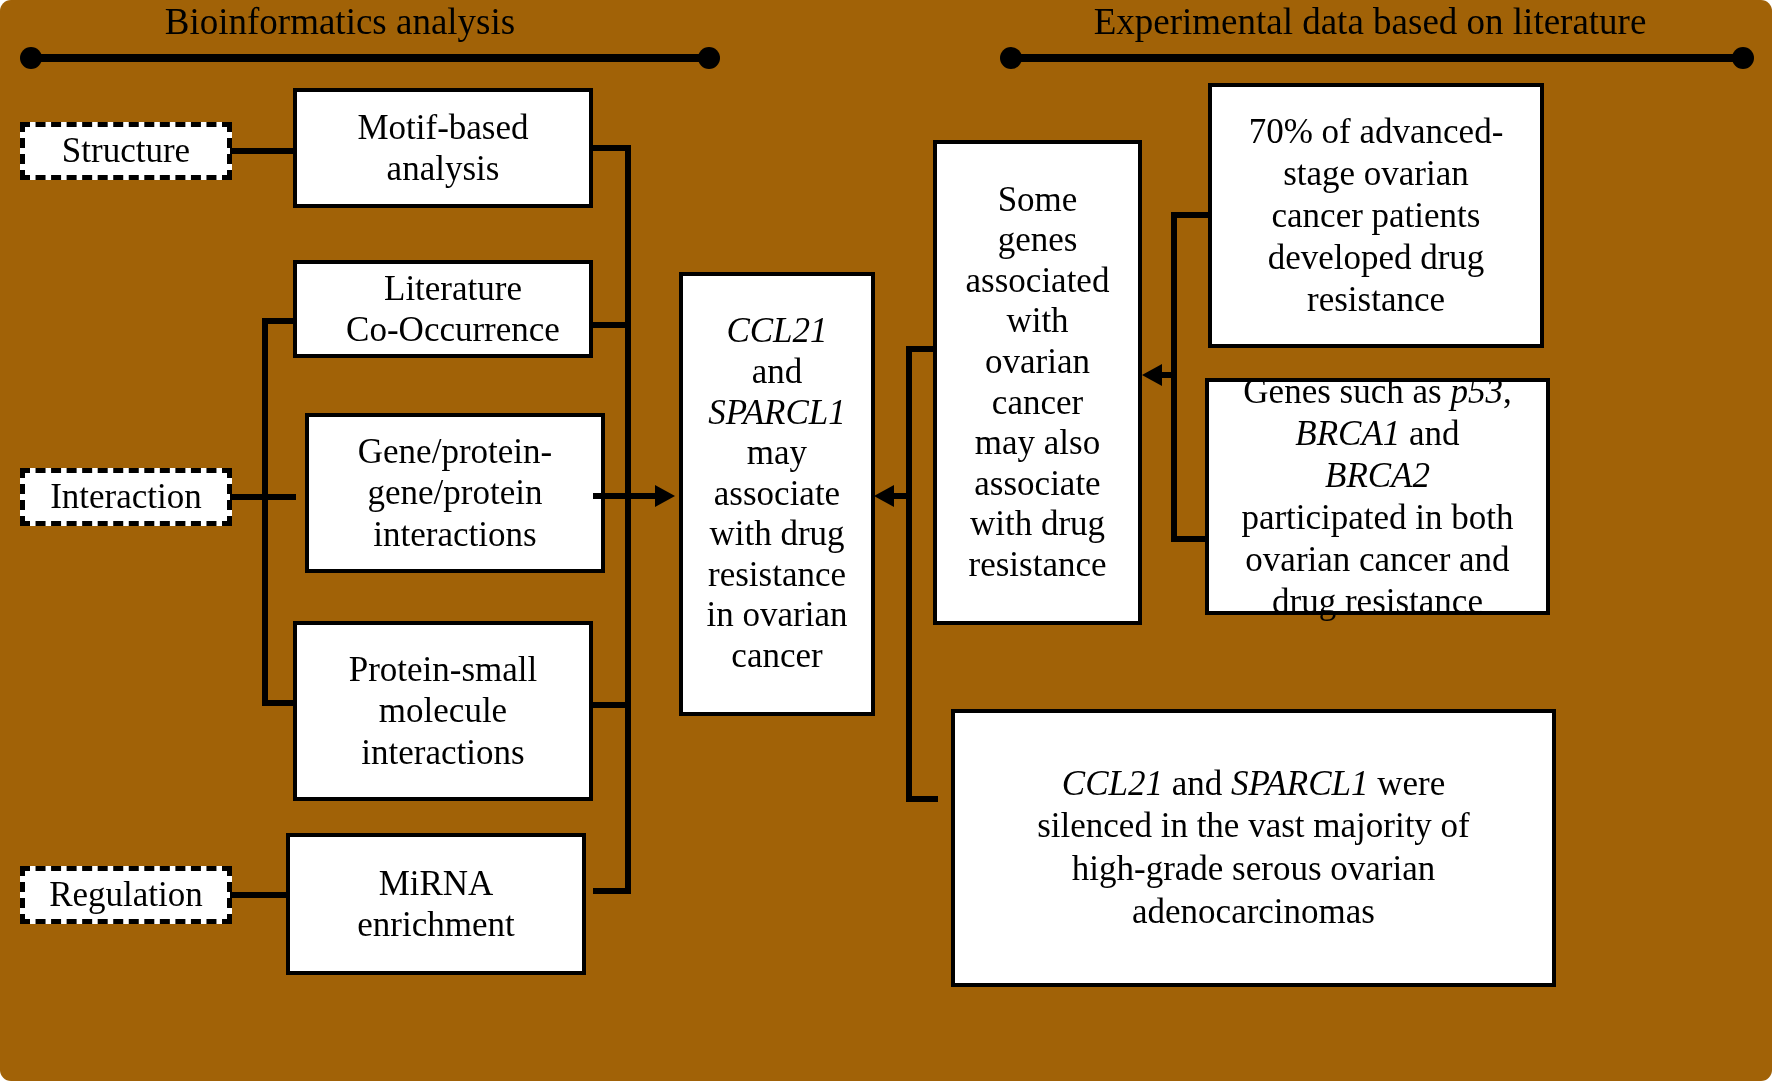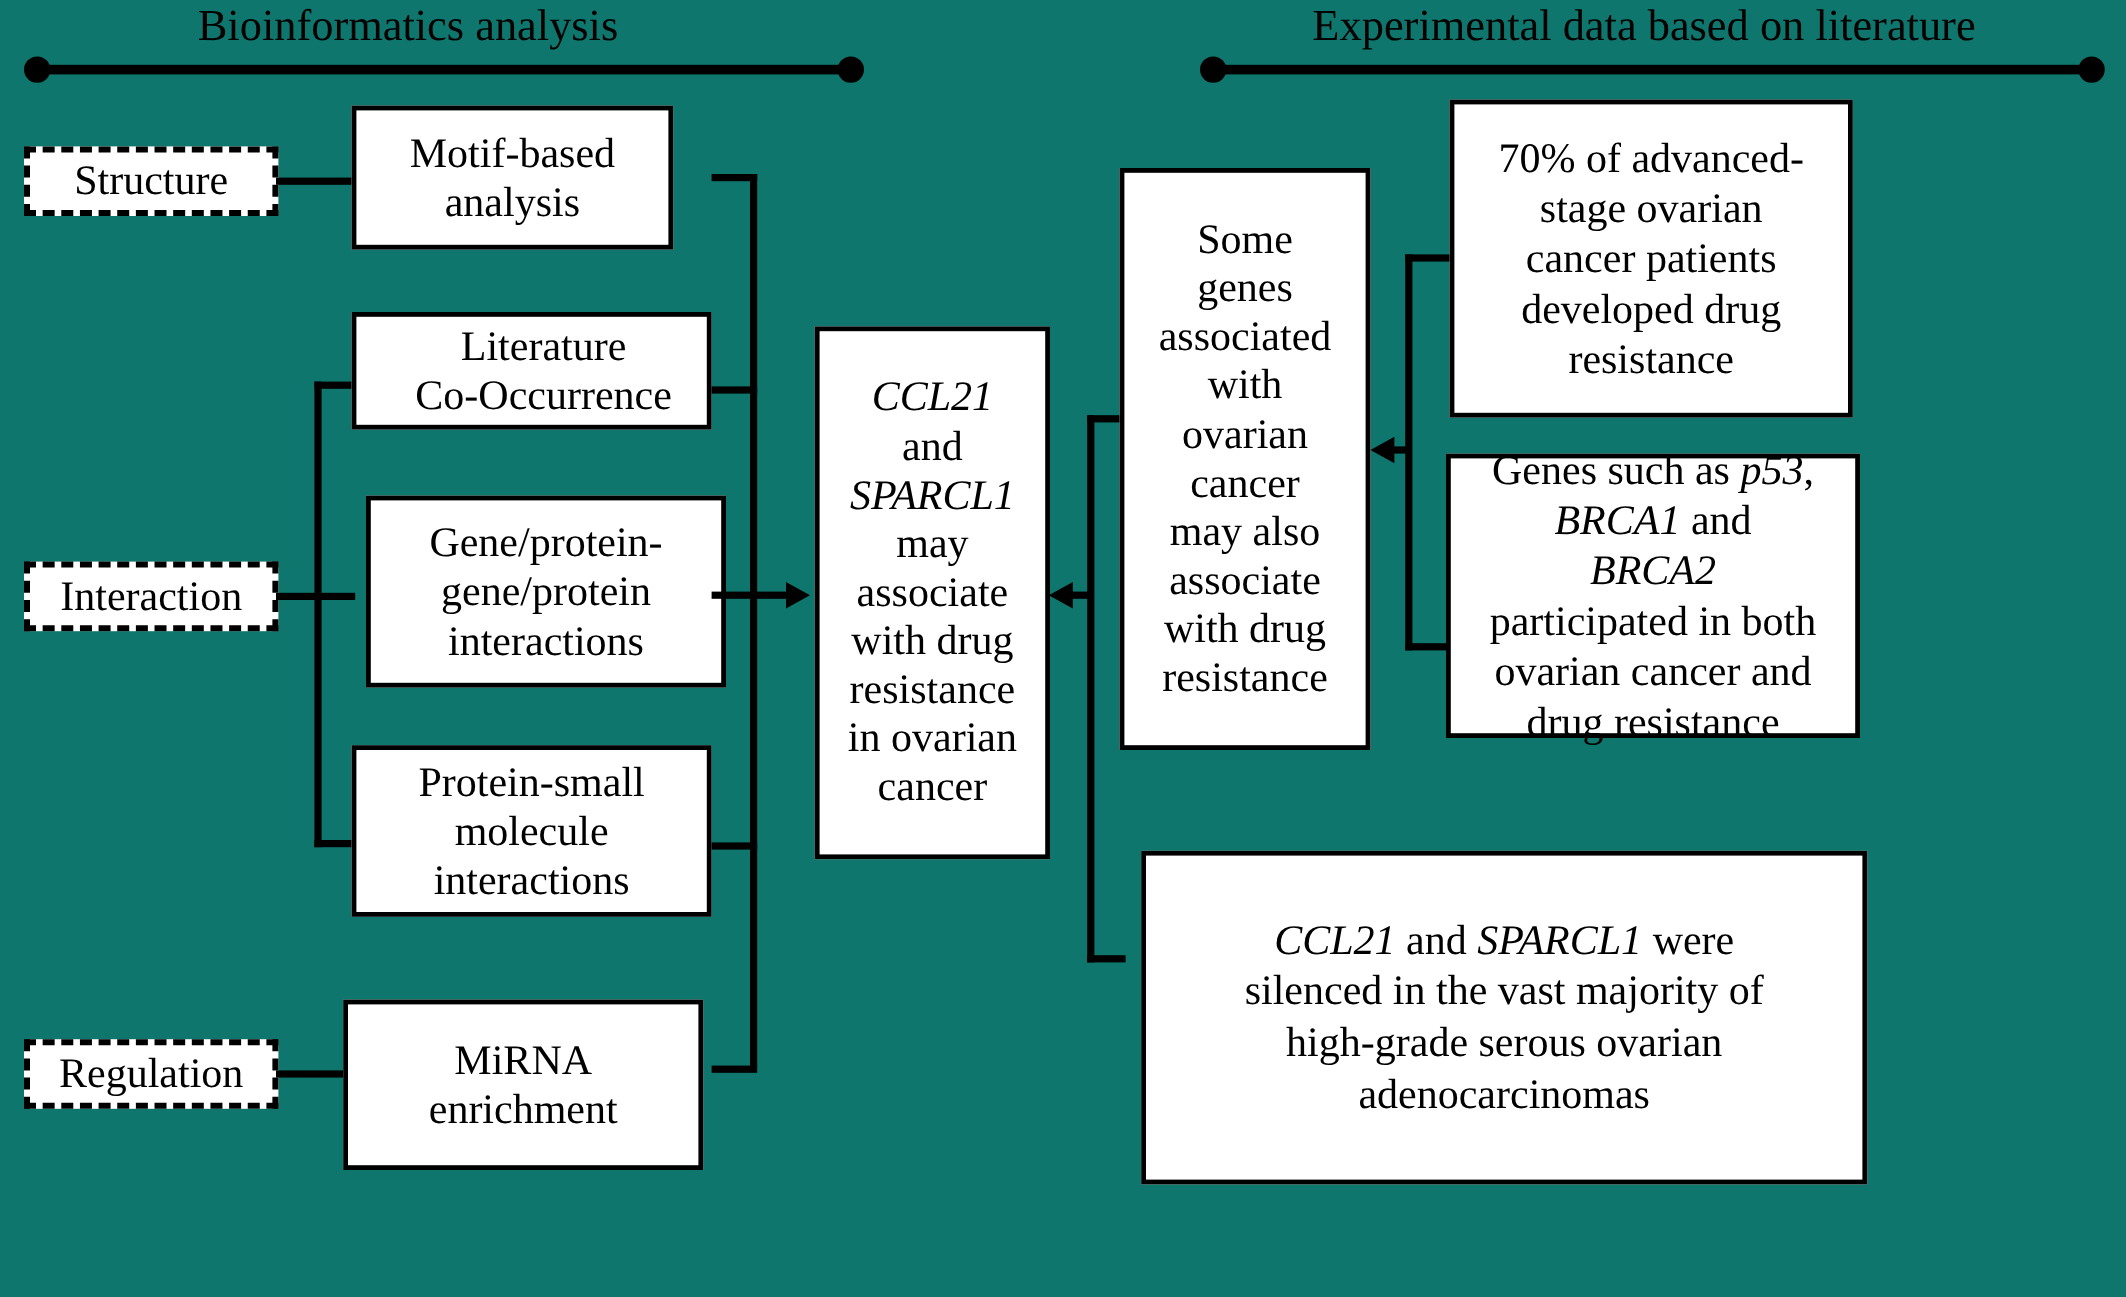--- a/index.html
+++ b/index.html
@@ -4,22 +4,23 @@
 <style>
   html,body{margin:0;padding:0;background:#ffffff;}
   body{
     font-family:"Liberation Serif","DejaVu Serif",serif;
     color:#000000;
   }
   #stage{
     position:relative;
     width:1772px;
     height:1081px;
-    background:#0f766e;
+    background:#a16207;
     overflow:hidden;
+    border-radius:11px;
   }
   
   .sec-title{
     position:absolute;
     text-align:center;
     font-size:37px;
     line-height:40px;
     white-space:nowrap;
     color:#000;
   }
@@ -107,21 +108,21 @@
   </div>
 
   <div class="hline" style="left:230px;top:148px;width:66px;"></div>
   <div class="hline" style="left:230px;top:494px;width:66px;"></div>
   <div class="hline" style="left:230px;top:892px;width:66px;"></div>
 
   <div class="vline" style="left:262px;top:318px;height:388px;"></div>
   <div class="hline" style="left:262px;top:318px;width:34px;"></div>
   <div class="hline" style="left:262px;top:700px;width:34px;"></div>
 
-  <div class="box tall" style="left:293px;top:88px;width:268px;height:120px;text-align:center;">
+  <div class="box tall" style="left:293px;top:88px;width:300px;height:120px;text-align:center;">
     <div>
       <div>Motif-based</div>
       <div>analysis</div>
     </div>
   </div>
 
   <div class="box tall" style="left:293px;top:260px;width:300px;height:98px;padding-left:28px;">
     <div>
       <div>Literature</div>
       <div>Co-Occurrence</div>
@@ -129,21 +130,21 @@
   </div>
 
   <div class="box tall" style="left:293px;top:413px;width:300px;height:160px;margin-left:12px;">
     <div>
       <div>Gene/protein-</div>
       <div>gene/protein</div>
       <div>interactions</div>
     </div>
   </div>
 
-  <div class="box tall" style="left:293px;top:621px;width:300px;height:143px;">
+  <div class="box tall" style="left:293px;top:621px;width:300px;height:180px;">
     <div>
       <div>Protein-small</div>
       <div>molecule</div>
       <div>interactions</div>
     </div>
   </div>
 
   <div class="box tall" style="left:286px;top:833px;width:300px;height:142px;">
     <div>
       <div>MiRNA</div>

